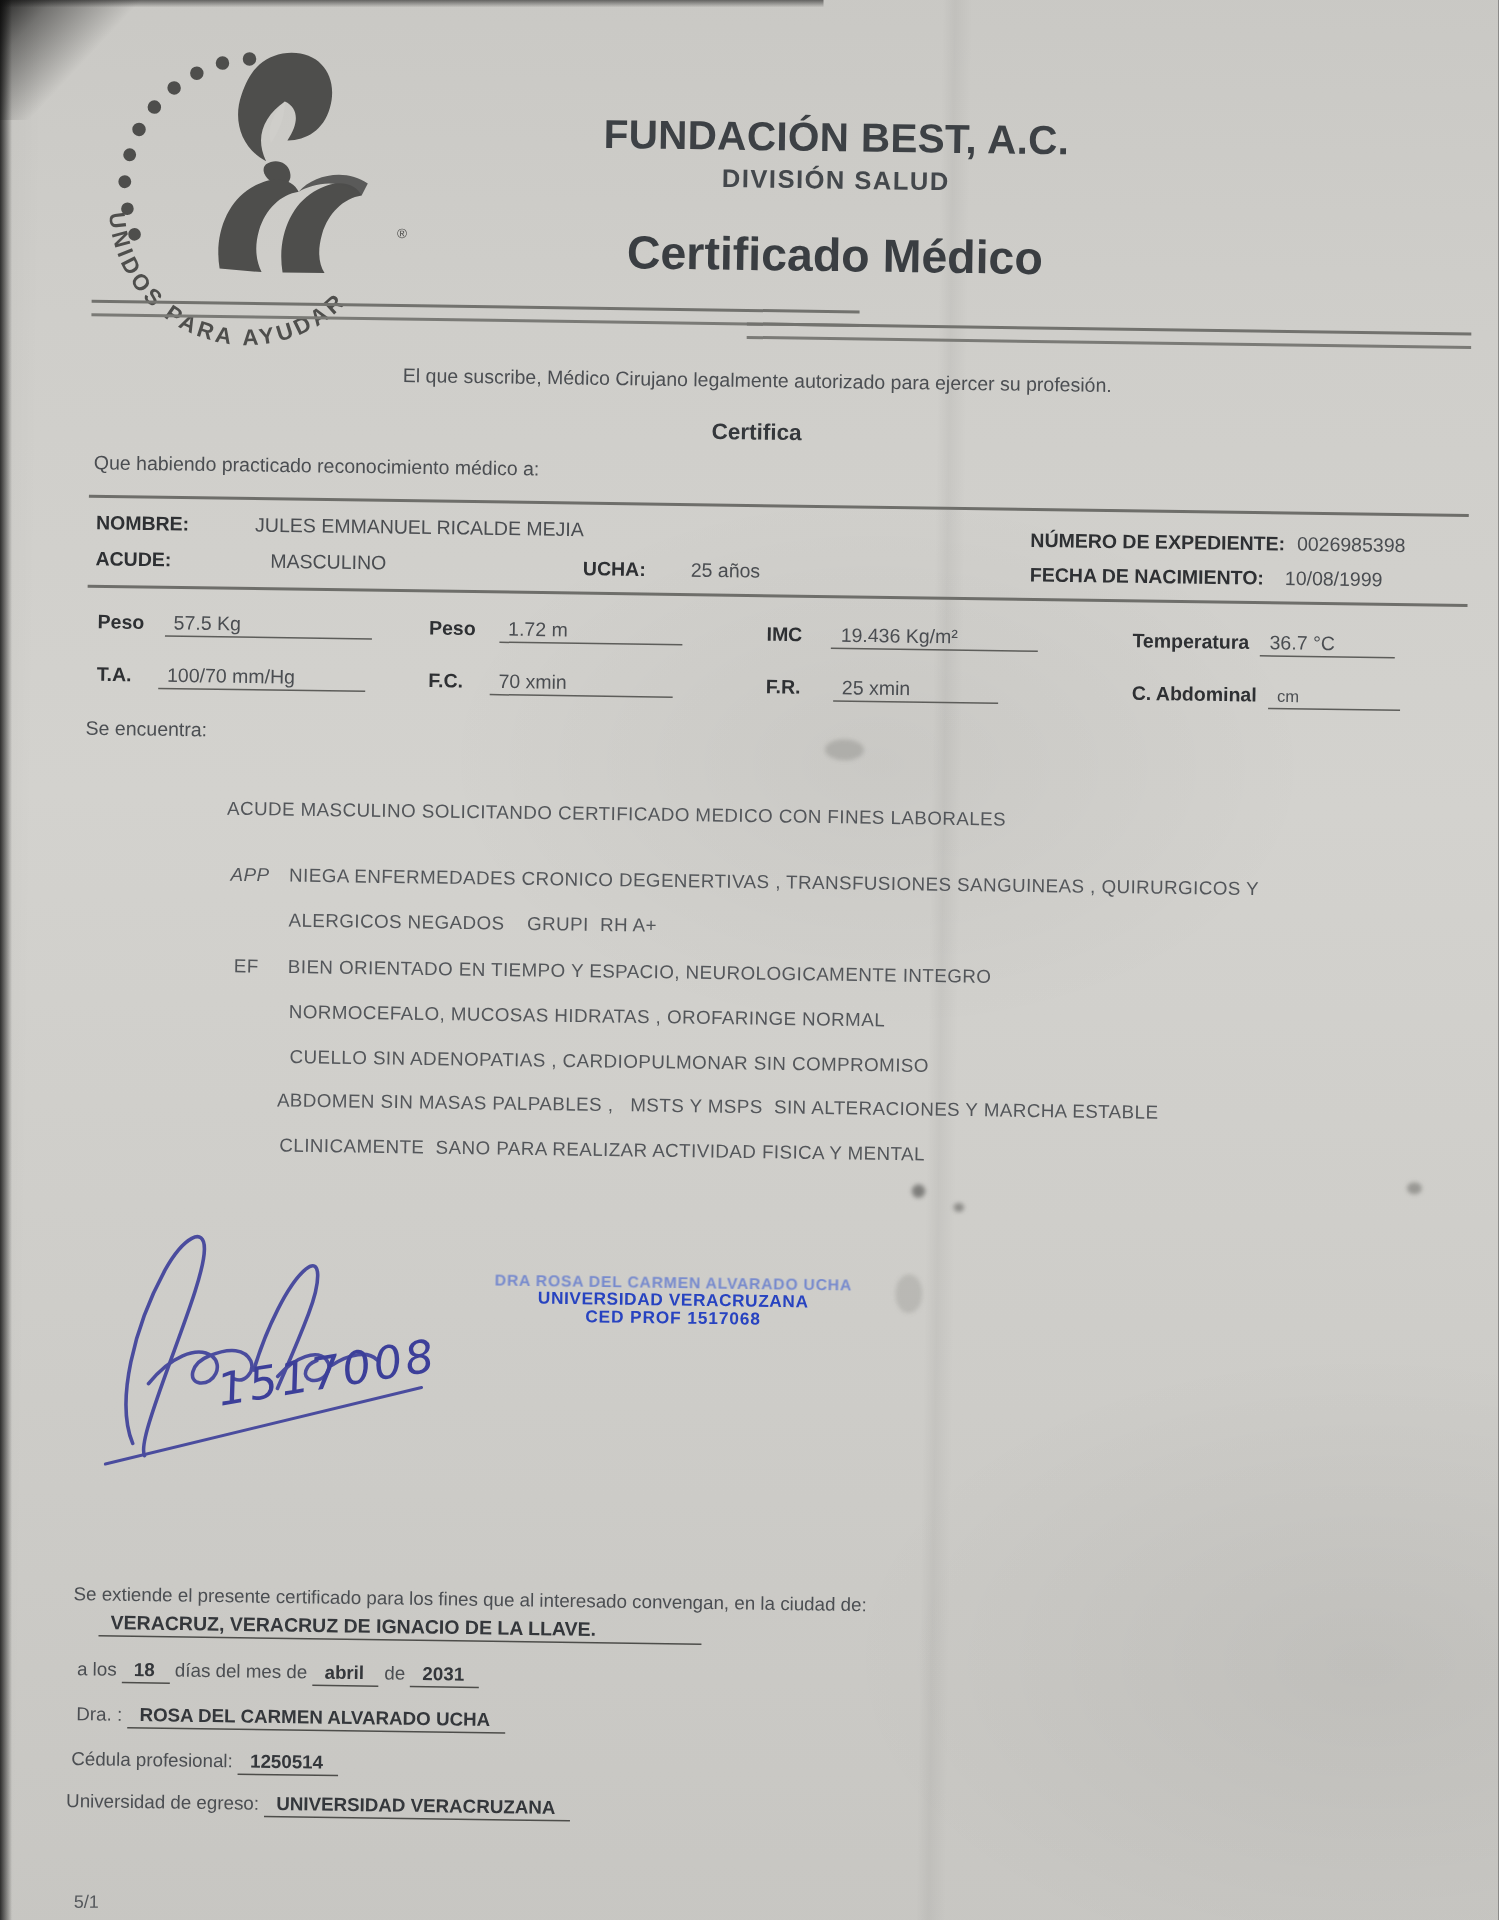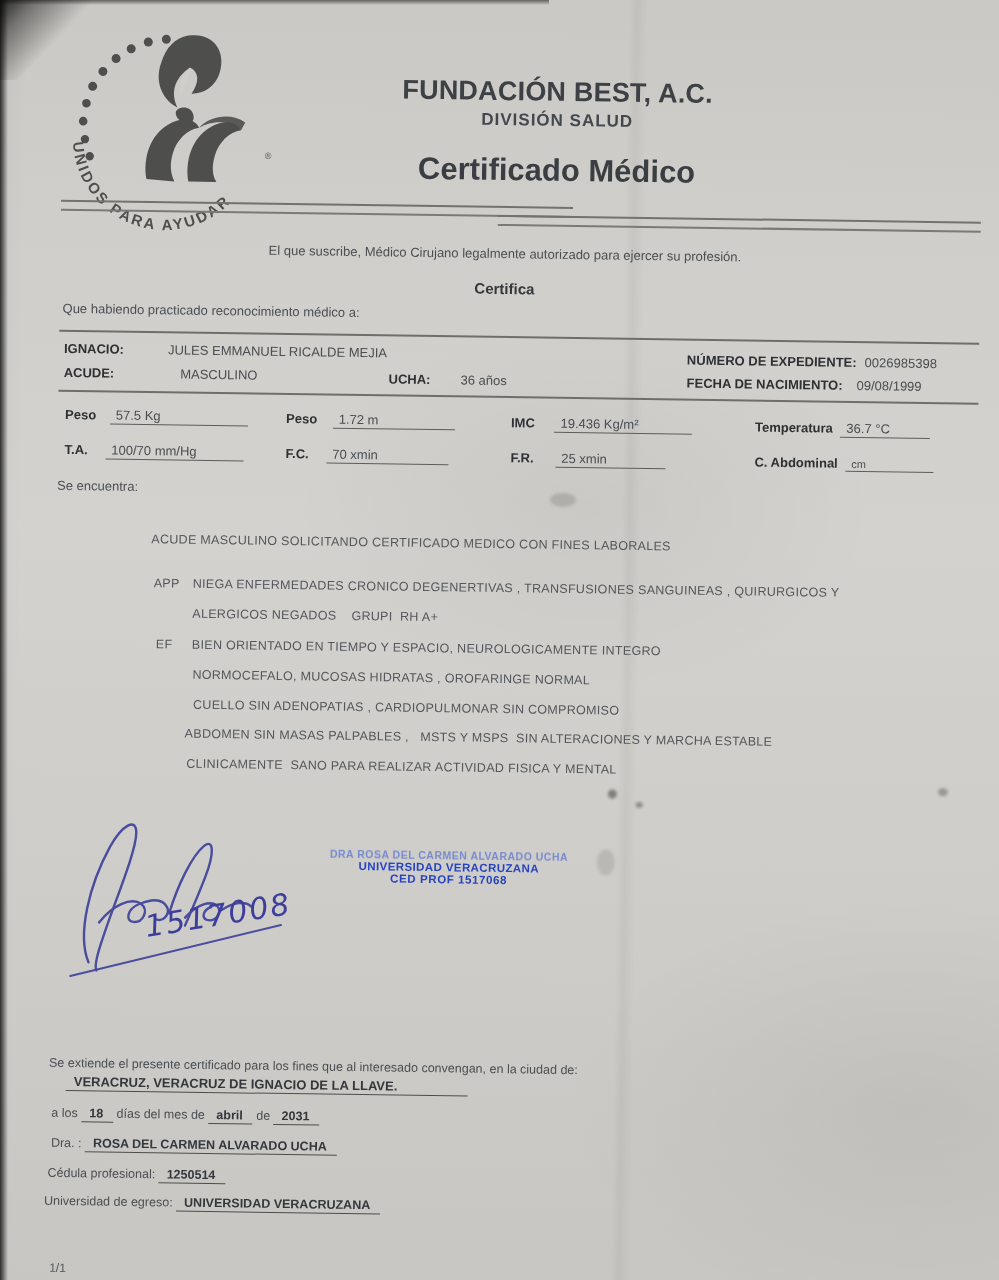--- a/index.html
+++ b/index.html
@@ -106,38 +106,38 @@
 
       <div class="dline" style="left:55px;top:206px;width:512px;"></div>
       <div class="dline" style="left:492px;top:215px;width:483px;"></div>
 
       <div class="abs intro1">El que suscribe, Médico Cirujano legalmente autorizado para ejercer su profesión.</div>
       <div class="abs certifica">Certifica</div>
       <div class="abs intro2">Que habiendo practicado reconocimiento médico a:</div>
       <div class="rule" style="left:55px;top:336px;width:920px;"></div>
 
       <div class="abs fs13 rowflex" style="left:60px;top:347px;">
-        <span class="lbl">IGNACIO:</span>
+        <span class="lbl">NOMBRE:</span>
         <span class="val" style="margin-left:36px;">JULES EMMANUEL RICALDE MEJIA</span>
       </div>
       <div class="abs fs13 rowflex" style="left:60px;top:371px;">
         <span class="lbl">ACUDE:</span>
         <span class="val" style="margin-left:58px;">MASCULINO</span>
       </div>
       <div class="abs fs13 rowflex" style="left:385px;top:373px;">
         <span class="lbl">UCHA:</span>
-        <span class="val" style="margin-left:22px;">36 años</span>
+        <span class="val" style="margin-left:22px;">25 años</span>
       </div>
       <div class="abs fs13 rowflex" style="left:683px;top:350px;">
         <span class="lbl">NÚMERO DE EXPEDIENTE:</span>
         <span class="val">0026985398</span>
       </div>
       <div class="abs fs13 rowflex" style="left:683px;top:373px;">
         <span class="lbl">FECHA DE NACIMIENTO:</span>
-        <span class="val" style="margin-left:6px;">09/08/1999</span>
+        <span class="val" style="margin-left:6px;">10/08/1999</span>
       </div>
       <div class="rule" style="left:55px;top:396px;width:920px;"></div>
 
       <div class="abs fs13" style="left:62px;top:413px;">
         <span class="lbl">Peso</span>
         <span class="uline" style="min-width:128px;margin-left:10px;">57.5 Kg</span>
       </div>
       <div class="abs fs13" style="left:283px;top:414px;">
         <span class="lbl">Peso</span>
         <span class="uline" style="min-width:112px;margin-left:12px;">1.72 m</span>
@@ -164,21 +164,21 @@
         <span class="uline" style="min-width:100px;margin-left:18px;">25 xmin</span>
       </div>
       <div class="abs fs13" style="left:752px;top:451px;">
         <span class="lbl">C. Abdominal</span>
         <span class="uline" style="min-width:78px;margin-left:4px;font-size:11px;">cm</span>
       </div>
 
       <div class="abs" style="left:55px;top:484px;font-size:13px;color:#4b4e52;">Se encuentra:</div>
 
       <div class="abs finding" style="left:150px;top:537px;">ACUDE MASCULINO SOLICITANDO CERTIFICADO MEDICO CON FINES LABORALES</div>
-      <div class="abs finding" style="left:153px;top:581px;">APP</div>
+      <div class="abs finding" style="left:153px;top:581px;font-style:italic;">APP</div>
       <div class="abs finding" style="left:192px;top:581px;">NIEGA ENFERMEDADES CRONICO DEGENERTIVAS , TRANSFUSIONES SANGUINEAS , QUIRURGICOS Y</div>
       <div class="abs finding" style="left:192px;top:611px;white-space:pre;">ALERGICOS NEGADOS    GRUPI  RH A+</div>
       <div class="abs finding" style="left:156px;top:642px;">EF</div>
       <div class="abs finding" style="left:192px;top:642px;">BIEN ORIENTADO EN TIEMPO Y ESPACIO, NEUROLOGICAMENTE INTEGRO</div>
       <div class="abs finding" style="left:193px;top:672px;">NORMOCEFALO, MUCOSAS HIDRATAS , OROFARINGE NORMAL</div>
       <div class="abs finding" style="left:194px;top:702px;">CUELLO SIN ADENOPATIAS , CARDIOPULMONAR SIN COMPROMISO</div>
       <div class="abs finding" style="left:186px;top:731px;white-space:pre;">ABDOMEN SIN MASAS PALPABLES ,   MSTS Y MSPS  SIN ALTERACIONES Y MARCHA ESTABLE</div>
       <div class="abs finding" style="left:188px;top:761px;white-space:pre;">CLINICAMENTE  SANO PARA REALIZAR ACTIVIDAD FISICA Y MENTAL</div>
 
       <svg class="abs" style="left:55px;top:810px;" width="330" height="175" viewBox="0 0 330 175">
@@ -216,21 +216,21 @@
         <span class="bval">ROSA DEL CARMEN ALVARADO UCHA</span>
       </div>
       <div class="abs f125" style="left:55px;top:1172px;color:#4b4e52;">
         <span>Cédula profesional:</span>
         <span class="bval">1250514</span>
       </div>
       <div class="abs f125" style="left:52px;top:1200px;color:#4b4e52;">
         <span>Universidad de egreso:</span>
         <span class="bval">UNIVERSIDAD VERACRUZANA</span>
       </div>
-      <div class="abs pgind">1/1</div>
+      <div class="abs pgind">5/1</div>
 
       <div class="smudge" style="left:610px;top:788px;width:9px;height:9px;background:rgba(60,60,58,.55);"></div>
       <div class="smudge" style="left:638px;top:800px;width:7px;height:6px;background:rgba(60,60,58,.45);"></div>
       <div class="smudge" style="left:940px;top:782px;width:10px;height:8px;background:rgba(70,70,66,.4);"></div>
       <div class="smudge" style="left:548px;top:492px;width:26px;height:14px;background:rgba(90,90,86,.25);"></div>
       <div class="smudge" style="left:600px;top:848px;width:18px;height:26px;background:rgba(100,100,96,.2);"></div>
     </div>
   </div>
 
   <div class="corner-tl"></div>

